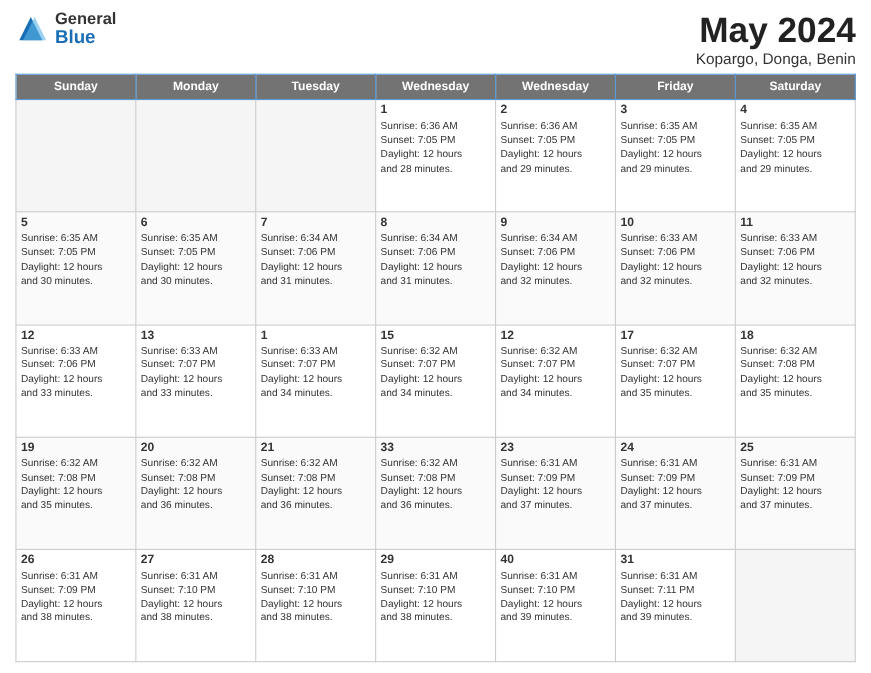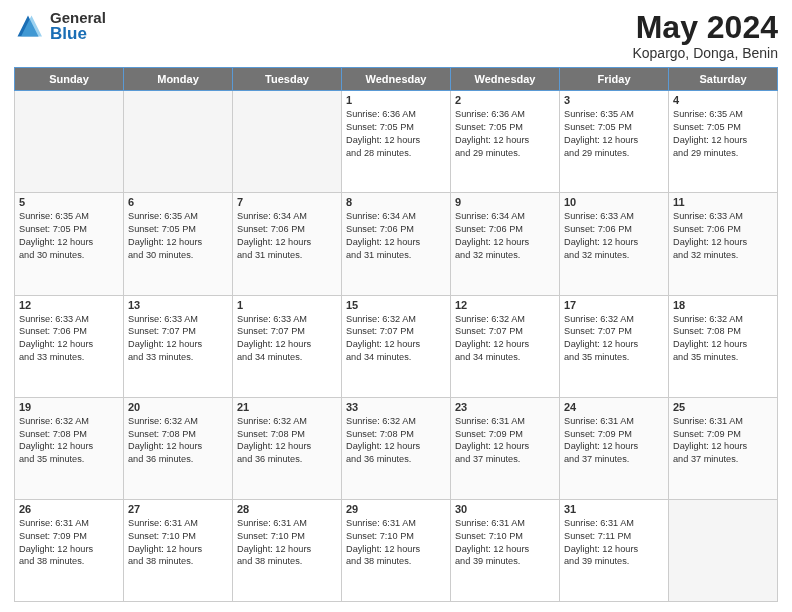--- a/index.html
+++ b/index.html
@@ -345,21 +345,21 @@
 and 38 minutes.</div>
           </td>
           <td>
             <span class="day-num">29</span>
             <div class="day-info" style="white-space: pre-line;">Sunrise: 6:31 AM
 Sunset: 7:10 PM
 Daylight: 12 hours
 and 38 minutes.</div>
           </td>
           <td>
-            <span class="day-num">30</span>
+            <span class="day-num">40</span>
             <div class="day-info" style="white-space: pre-line;">Sunrise: 6:31 AM
 Sunset: 7:10 PM
 Daylight: 12 hours
 and 39 minutes.</div>
           </td>
           <td>
             <span class="day-num">31</span>
             <div class="day-info" style="white-space: pre-line;">Sunrise: 6:31 AM
 Sunset: 7:11 PM
 Daylight: 12 hours

